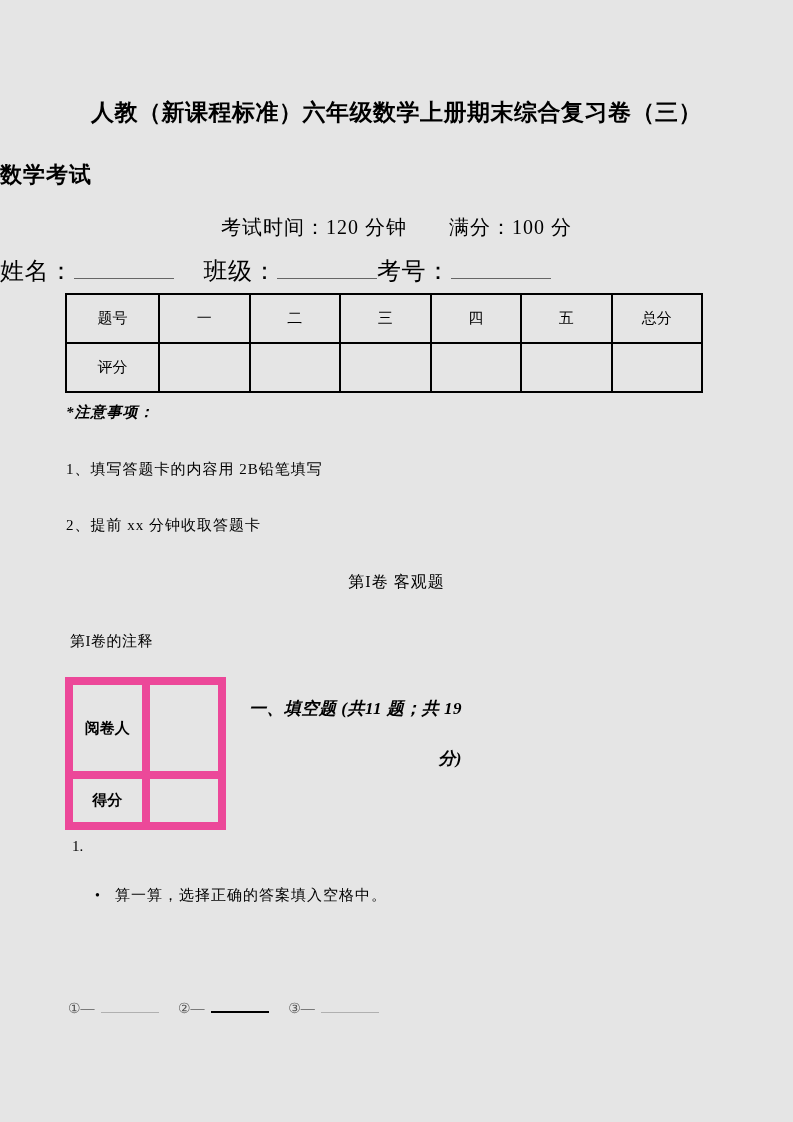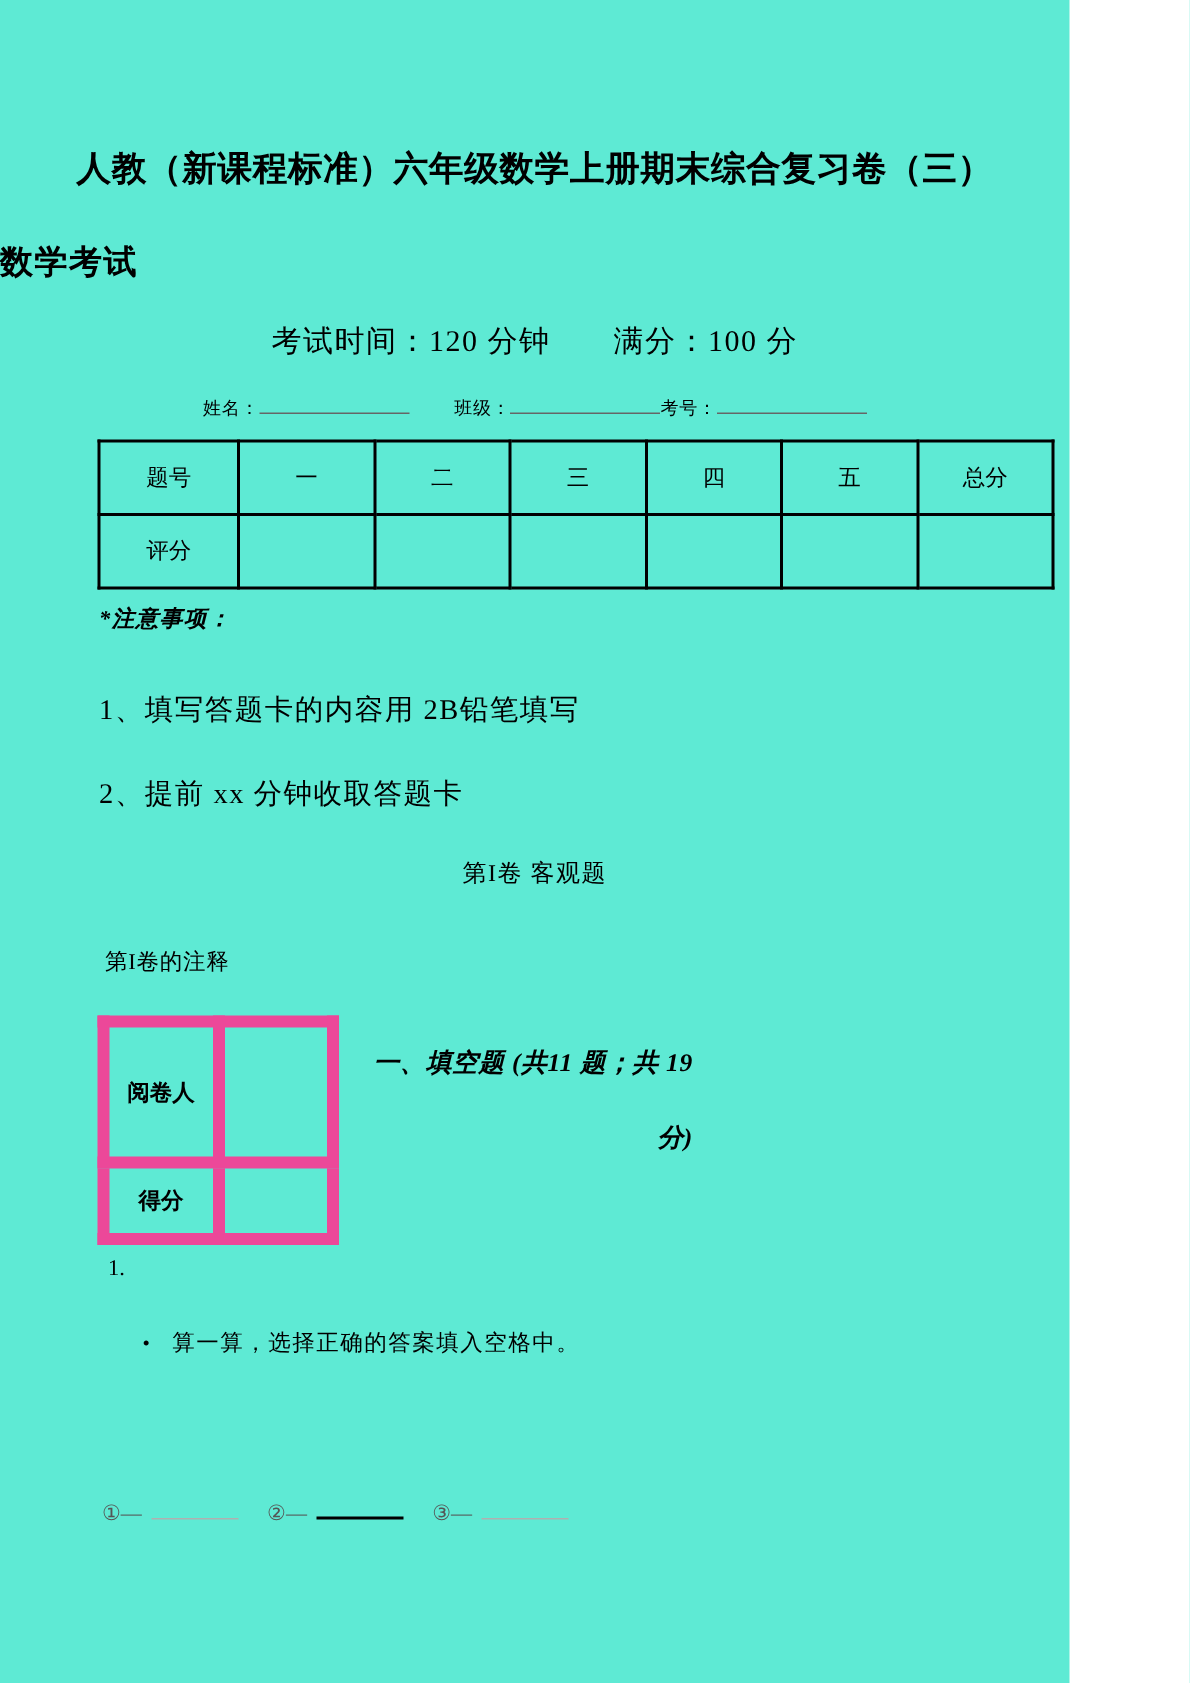--- a/index.html
+++ b/index.html
@@ -1,19 +1,19 @@
 <!DOCTYPE html>
 <html><head>
 <meta charset="utf-8">
 <style>
   html,body{margin:0;padding:0;background:#ffffff;}
   .page{
     position:relative;
-    width:713px;height:1122px;
-    background:#5eead4;
+    width:793px;height:1122px;
+    background:#e5e5e5;
     color:#000;
     font-family:"Liberation Serif","DejaVu Serif",serif;
     overflow:hidden;
   }
   .title{
     position:absolute;top:97px;left:0;right:0;
     margin:0;text-align:center;
     font-size:23px;font-weight:bold;letter-spacing:0.5px;
   }
   .subtitle{
@@ -21,42 +21,42 @@
     margin:0;
     font-size:22px;font-weight:bold;letter-spacing:1px;
   }
   .exam-info{
     position:absolute;top:214px;left:0;right:0;
     text-align:center;font-size:20px;letter-spacing:1px;
   }
   .exam-info .full-score{margin-left:42px;}
   .name-line{
     position:absolute;top:255px;left:0;right:0;
-    text-align:center;font-size:12px;letter-spacing:0.5px;
+    font-size:24px;letter-spacing:0.5px;
     white-space:nowrap;
   }
   .blank{
     display:inline-block;width:100px;height:20px;
     border-bottom:1.5px solid #666;
     vertical-align:baseline;
   }
   .blank.gap-after{margin-right:30px;}
   .score-table{
     position:absolute;top:293px;left:65px;
     width:638px;border-collapse:collapse;table-layout:fixed;
     font-size:15px;
   }
   .score-table td{
     border:2px solid #000;height:45px;
     text-align:center;vertical-align:middle;
   }
   .score-table td.lbl{font-weight:normal;}
   .score-table col.first{width:93px;}
   .notes-title{position:absolute;top:403px;left:66px;margin:0;font-size:15px;font-weight:bold;letter-spacing:1px;font-style:italic;}
-  .note-item{position:absolute;left:66px;margin:0;font-size:19px;letter-spacing:1px;}
+  .note-item{position:absolute;left:66px;margin:0;font-size:15px;letter-spacing:1px;}
   .note-1{top:460px;}
   .note-2{top:516px;}
   .volume-title{position:absolute;top:572px;left:0;right:0;text-align:center;font-size:16px;letter-spacing:1px;}
   .volume-note{position:absolute;top:632px;left:70px;font-size:15px;letter-spacing:0.5px;}
   .grader-table{
     position:absolute;top:677px;left:65px;
     width:161px;border-collapse:collapse;table-layout:fixed;
     font-size:15px;
   }
   .grader-table td{border:8px solid #ec4899;text-align:center;vertical-align:middle;}

